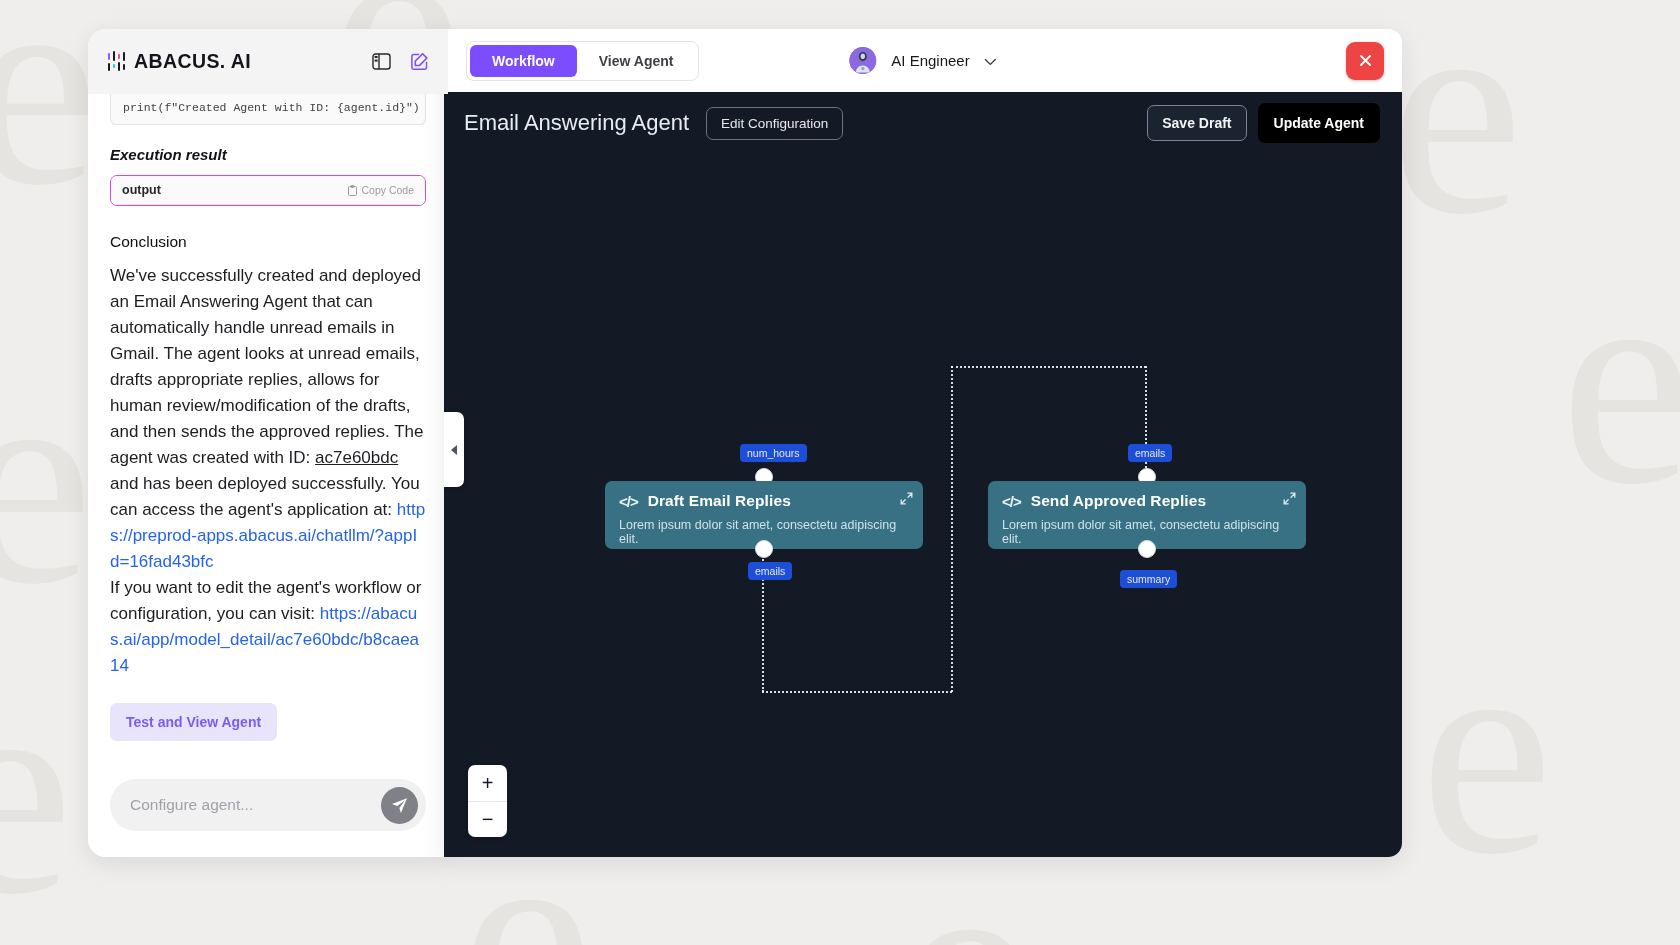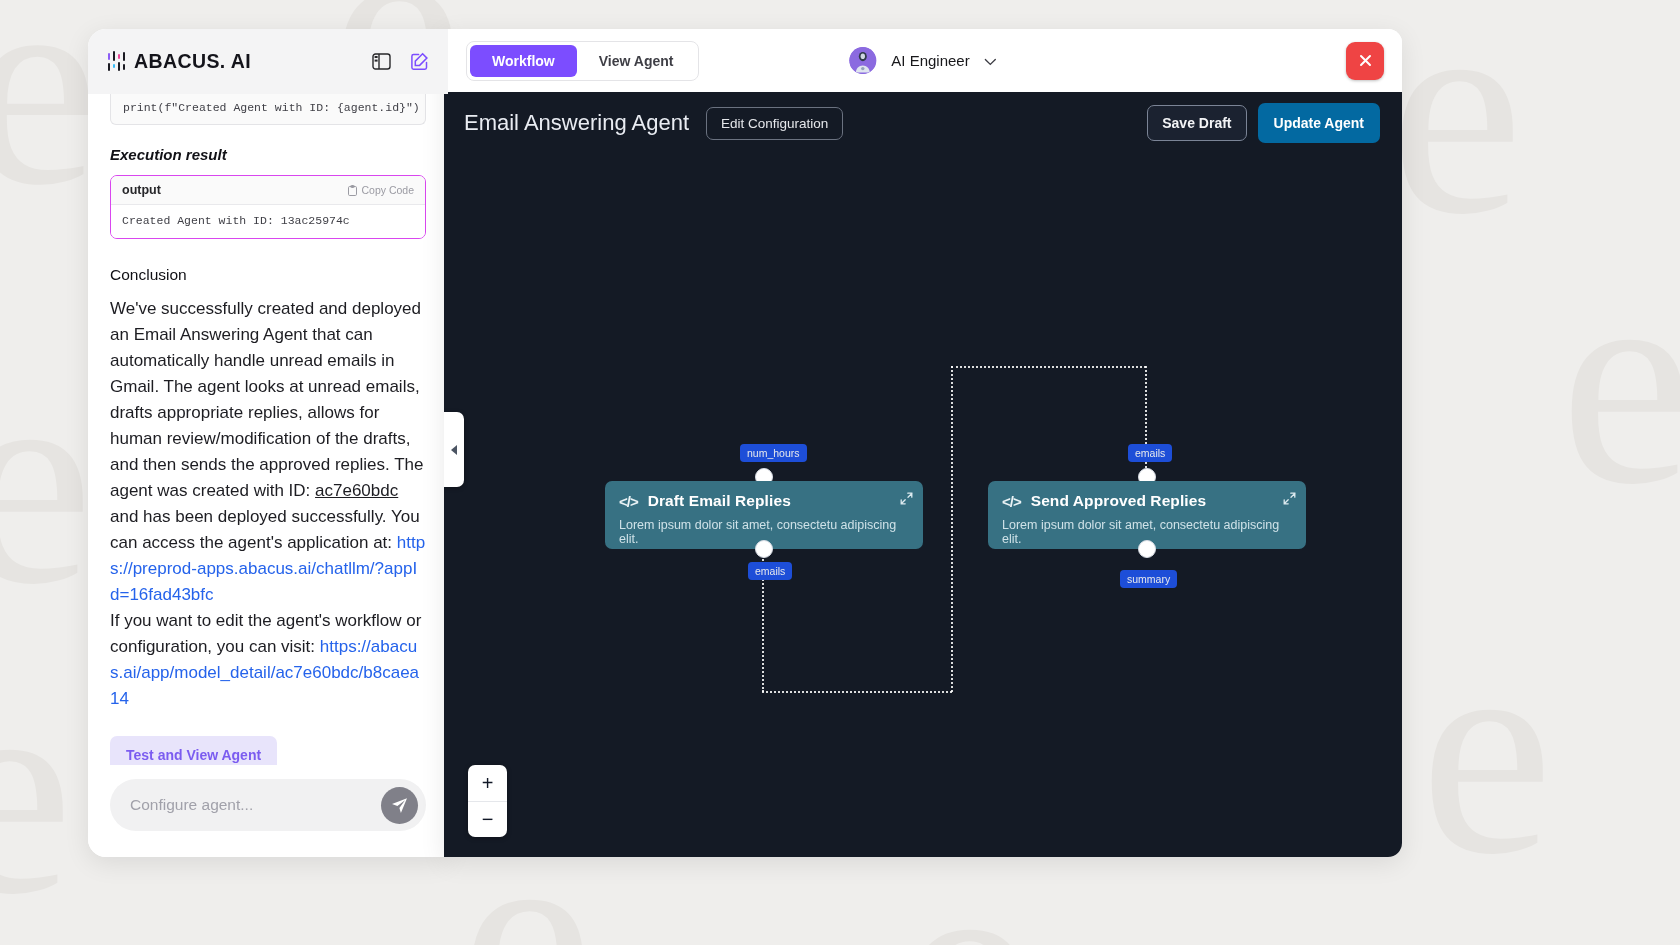--- a/index.html
+++ b/index.html
@@ -167,21 +167,21 @@
     color: #e5e7eb; font-size: 13.5px; padding: 8px 14px; cursor: pointer; background: transparent;
     font-family: "Liberation Sans", sans-serif;
   }
   .wf-header-right { margin-left: auto; display: flex; align-items: center; gap: 11px; }
   .dark-btn {
     border: 1px solid #7b8496; border-radius: 7px; background: #1b2230;
     color: #f3f4f6; font-size: 14px; font-weight: 700; padding: 9px 14px; cursor: pointer;
     font-family: "Liberation Sans", sans-serif;
   }
   .blue-btn {
-    border: none; border-radius: 7px; background: #0369a1; color: #fff;
+    border: none; border-radius: 7px; background: #000000; color: #fff;
     font-size: 14px; font-weight: 600; padding: 12px 16px; cursor: pointer;
     font-family: "Liberation Sans", sans-serif;
   }
 
   .canvas {
     flex: 1 1 auto; background: #141a25; position: relative; overflow: hidden;
   }
 
   
   .collapse-handle {
@@ -296,23 +296,20 @@
       <div class="out-head">
         <span class="out-head-label">output</span>
         <span class="copy-code">
           <svg width="9" height="11" viewBox="0 0 9 11" fill="none" stroke="#9b9ba3" stroke-width="1">
             <rect x="0.5" y="1.5" width="8" height="9" rx="1.2"></rect>
             <rect x="2.7" y="0.5" width="3.6" height="2" rx=".7"></rect>
           </svg>
           <span>Copy Code</span>
         </span>
       </div>
-      <div class="out-body">
-        <div class="mono">Created Agent with ID: 13ac25974c</div>
-      </div>
     </div>
 
     <div class="conclusion-title">Conclusion</div>
 
     <div class="para">
       <span>We've successfully created and deployed an Email Answering Agent that can automatically handle unread emails in Gmail. The agent looks at unread emails, drafts appropriate replies, allows for human review/modification of the drafts, and then sends the approved replies. The agent was created with ID: </span><span class="uline">ac7e60bdc</span><span> and has been deployed successfully. You can access the agent's application at: </span><a class="link" href="#">https://preprod-apps.abacus.ai/chatllm/?appId=16fad43bfc</a>
     </div>
 
     <div class="para">
       <span>If you want to edit the agent's workflow or configuration, you can visit: </span><a class="link" href="#">https://abacus.ai/app/model_detail/ac7e60bdc/b8caea14</a>

